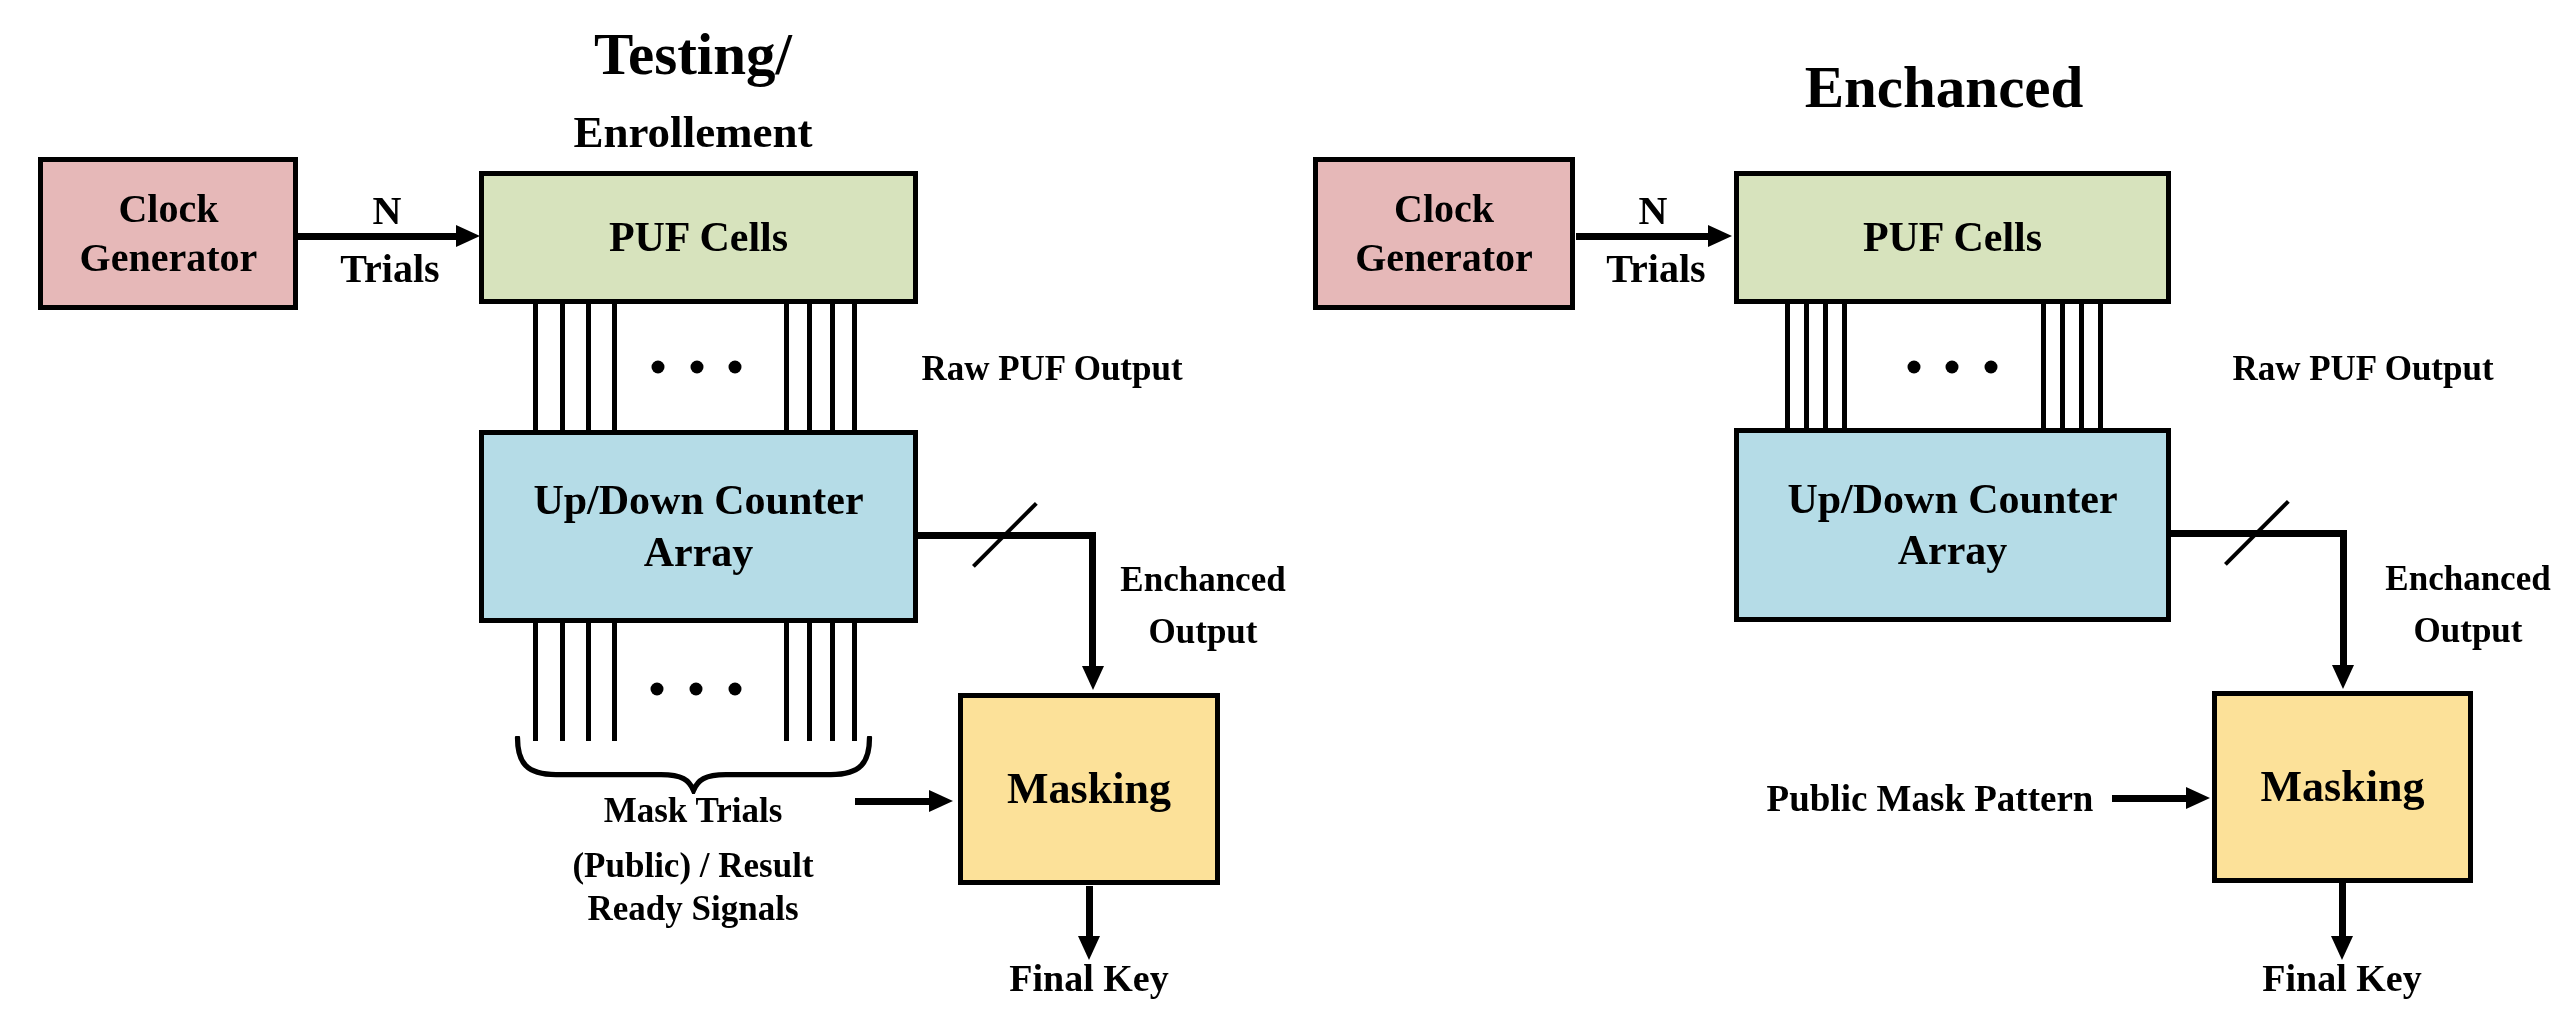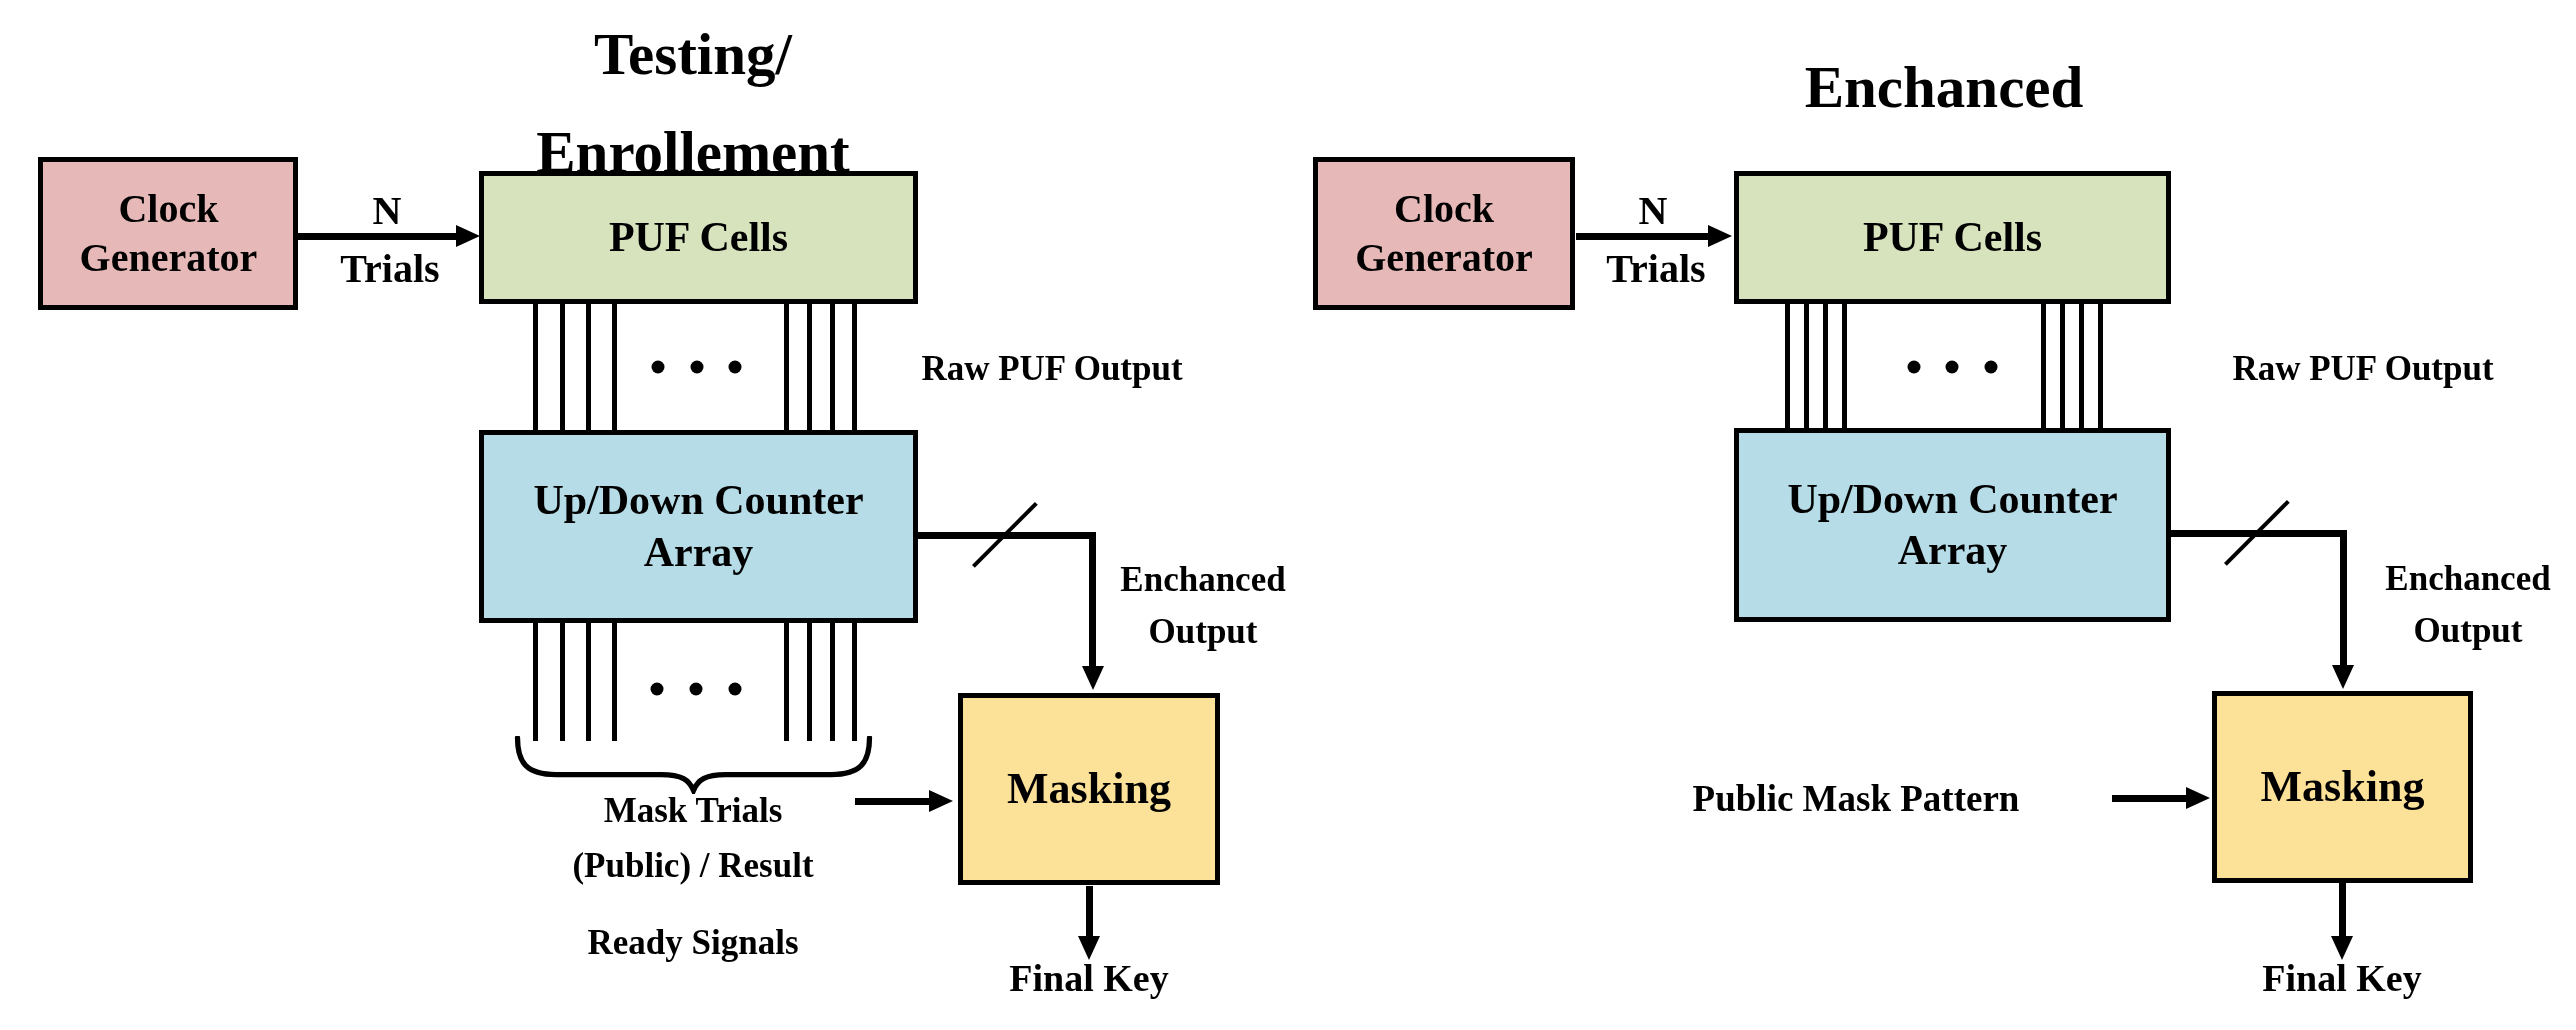--- a/index.html
+++ b/index.html
@@ -21,21 +21,21 @@
   .busline{position:absolute;width:5.2px;background:#000;}
 </style>
 </head>
 <body>
 
 <div class="canvas">
 
   <section>
 
     <div class="lbl" style="left:673px;top:54px;font-size:59px;">Testing/</div>
-    <div class="lbl" style="left:673px;top:152px;font-size:59px;">Enrollement</div>
+    <div class="lbl" style="left:673px;top:132px;font-size:45px;">Enrollement</div>
 
     <div class="box" style="left:18.4px;top:157px;width:260px;height:153px;background:#e6b8b8;font-size:40px;">
       <div class="bl">Clock</div>
       <div class="bl">Generator</div>
     </div>
 
     <div class="hline" style="left:278px;top:233px;width:161px;height:7px;"></div>
     <div class="ah-right" style="left:436px;top:225px;"></div>
     <div class="lbl" style="left:367px;top:210px;font-size:40px;">N</div>
     <div class="lbl" style="left:370px;top:268px;font-size:40px;">Trials</div>
@@ -85,21 +85,21 @@
     <div class="dot" style="left:637px;top:689px;"></div>
     <div class="dot" style="left:676px;top:689px;"></div>
     <div class="dot" style="left:715px;top:689px;"></div>
 
     <svg style="position:absolute;left:494px;top:736px;" width="359" height="58" viewBox="0 0 410 66">
       <path d="M 4 2 C 4 30, 14 44, 48 44 L 168 44 C 192 44 200 50 205 62 C 210 50 218 44 242 44 L 362 44 C 396 44 406 30 406 2" fill="none" stroke="#000" stroke-width="6" stroke-linecap="round"></path>
     </svg>
 
     <div class="lbl" style="left:673px;top:811px;font-size:35px;">Mask Trials</div>
     <div class="lbl" style="left:673px;top:866px;font-size:35px;">(Public) / Result</div>
-    <div class="lbl" style="left:673px;top:943px;font-size:35px;">Ready Signals</div>
+    <div class="lbl" style="left:673px;top:909px;font-size:35px;">Ready Signals</div>
 
     <div class="hline" style="left:835px;top:798px;width:76px;height:7px;"></div>
     <div class="ah-right" style="left:909px;top:790px;"></div>
 
     <div class="vline" style="left:1066px;top:886px;width:7px;height:52px;"></div>
     <div class="ah-down" style="left:1058px;top:936px;"></div>
     <div class="lbl" style="left:1069px;top:978px;font-size:38px;">Final Key</div>
   </section>
 
   <section>
@@ -143,21 +143,21 @@
     <div class="vline" style="left:2320px;top:530px;width:7px;height:138px;"></div>
     <div class="ah-down" style="left:2312px;top:665px;"></div>
     <div class="slash" style="left:2237px;top:533px;"></div>
     <div class="lbl" style="left:2448px;top:579px;font-size:35px;">Enchanced</div>
     <div class="lbl" style="left:2448px;top:631px;font-size:35px;">Output</div>
 
     <div class="box" style="left:2192px;top:691px;width:261px;height:192px;background:#fce199;font-size:44px;">
       <div class="bl">Masking</div>
     </div>
 
-    <div class="lbl" style="left:1836px;top:798px;font-size:37px;">Public Mask Pattern</div>
+    <div class="lbl" style="left:1910px;top:798px;font-size:37px;">Public Mask Pattern</div>
     <div class="hline" style="left:2092px;top:795px;width:76px;height:7px;"></div>
     <div class="ah-right" style="left:2166px;top:787px;"></div>
 
     <div class="vline" style="left:2319px;top:883px;width:7px;height:54px;"></div>
     <div class="ah-down" style="left:2311px;top:936px;"></div>
     <div class="lbl" style="left:2322px;top:978px;font-size:38px;">Final Key</div>
   </section>
 
 </div>
 

